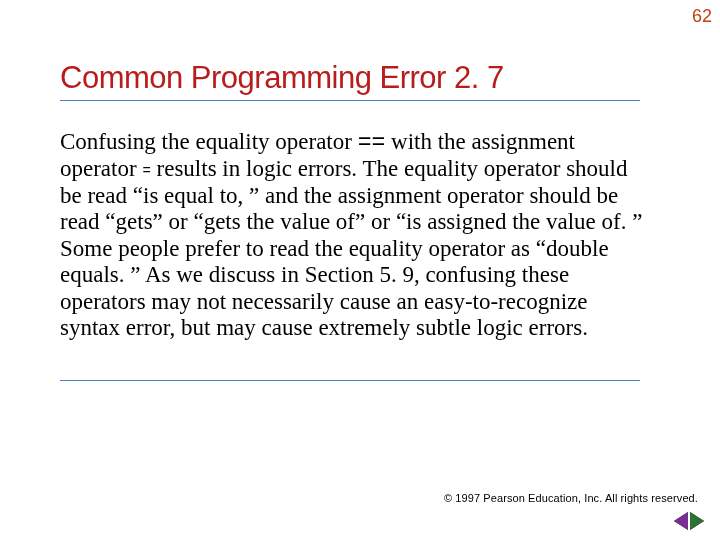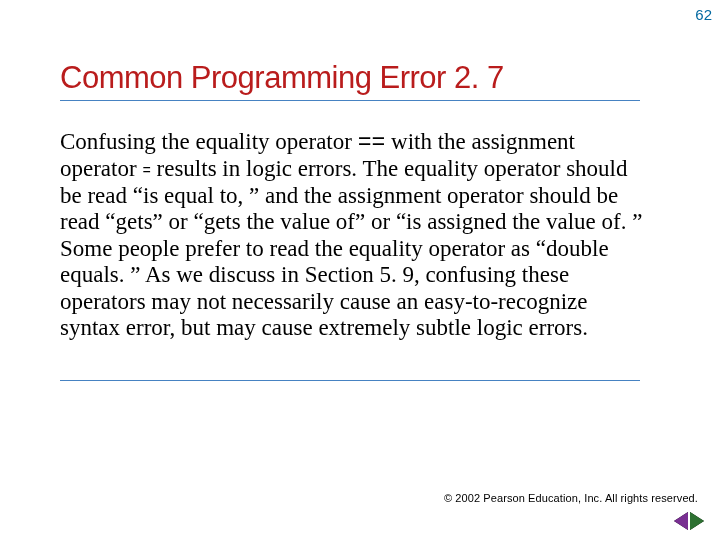--- a/index.html
+++ b/index.html
@@ -6,22 +6,22 @@
   html, body { width: 720px; height: 540px; overflow: hidden; }
   body {
     background: #fff;
     font-family: Arial, Helvetica, sans-serif;
     position: relative;
   }
   .page-num {
     position: absolute;
     top: 6px;
     right: 8px;
-    font-size: 15px;
-    color: #0369a1;
+    font-size: 18px;
+    color: #c2410c;
   }
   .content {
     padding: 60px 60px 0 60px;
   }
   .title {
     font-size: 31px;
     font-weight: normal;
     color: #b91c1c;
     letter-spacing: -0.5px;
     margin-bottom: 4px;
@@ -83,18 +83,18 @@
   <hr class="rule">
   <p class="body-text">
     <span>Confusing the equality operator </span><span class="op-big">==</span><span> with the assignment operator </span><span class="op-small">=</span><span> results in logic errors. The equality operator should be read “is equal to, ” and the assignment operator should be read “gets” or “gets the value of” or “is assigned the value of. ” Some people prefer to read the equality operator as “double equals. ” As we discuss in Section 5. 9, confusing these operators may not necessarily cause an easy-to-recognize syntax error, but may cause extremely subtle logic errors.</span>
   </p>
 </div>
 
 <div class="bottom-rule-wrap">
   <hr class="rule2">
 </div>
 
-<div class="footer">© 2002 Pearson Education, Inc.  All rights reserved.</div>
+<div class="footer">© 1997 Pearson Education, Inc.  All rights reserved.</div>
 
 <div class="nav">
   <div class="nav-btn nav-prev"></div>
   <div class="nav-btn nav-next"></div>
 </div>
 
 </body></html>

